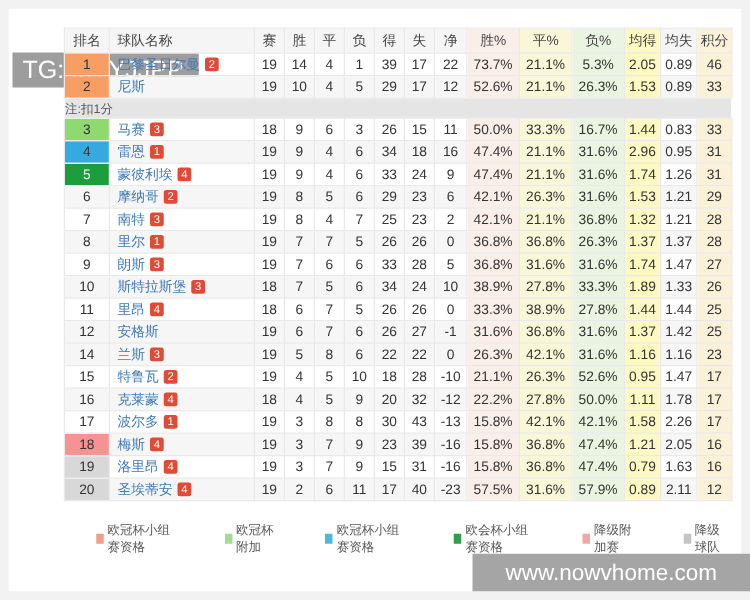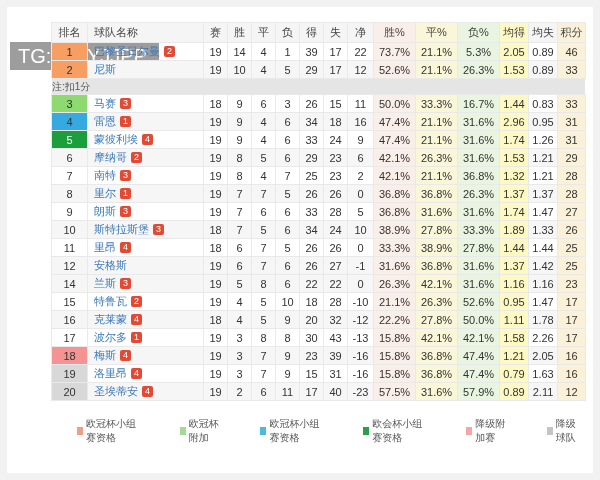--- a/index.html
+++ b/index.html
@@ -422,13 +422,14 @@
       <span class="legend-item">
         <span class="swatch" style="background: rgb(242, 166, 166);"></span>
         <span>降级附加赛</span>
       </span>
       <span class="legend-item">
         <span class="swatch" style="background: rgb(196, 196, 196);"></span>
         <span>降级球队</span>
       </span>
     </div>
 
+  <div class="watermark">www.nowvhome.com</div>
 </div>
 
 </body></html>

